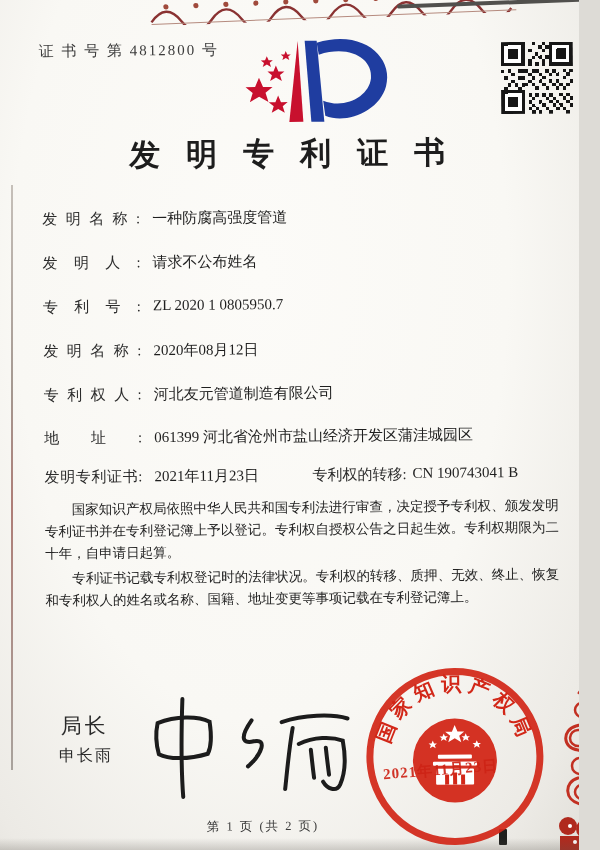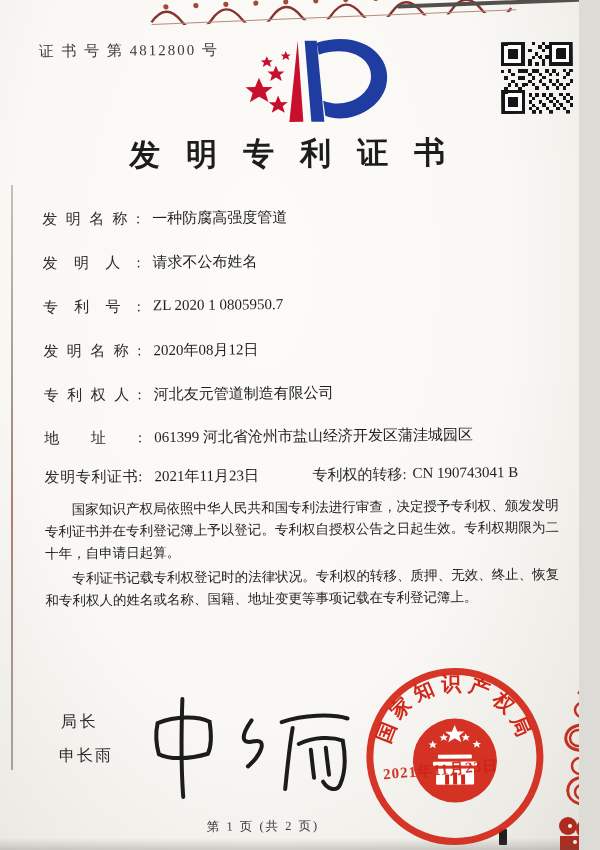--- a/index.html
+++ b/index.html
@@ -16,21 +16,21 @@
   .row{left:44px;width:520px;font-size:15px;color:#262626;white-space:nowrap;}
   .flabel{display:inline-block;width:98px;text-align:justify;text-align-last:justify;
     -moz-text-align-last:justify;color:#2b2b2b;font-weight:400;vertical-align:top;}
   .fvalue{margin-left:12px;color:#1f1f1f;}
   .grant2{position:absolute;left:268px;top:0;white-space:nowrap;}
   .grant2 .flabel{width:88px;}
 
   .body-text{left:44px;top:497px;width:514px;font-size:13.5px;line-height:1.63;color:#232323;}
   .body-text p{margin:0 0 3px 0;text-indent:2em;text-align:justify;}
 
-  .sig-title{left:58px;top:710px;font-size:16px;color:#2a2a2a;letter-spacing:3px;}
+  .sig-title{left:58px;top:710px;font-size:21px;color:#2a2a2a;letter-spacing:3px;}
   .sig-name{left:56px;top:744px;font-size:16px;color:#2a2a2a;letter-spacing:2px;font-family:Liberation Serif, serif;}
   .signature-svg{left:133px;top:692px;}
 
   .seal{left:358px;top:664px;width:188px;height:188px;}
   .seal-date{left:380px;top:762px;font-size:15px;font-weight:bold;color:rgba(205,35,22,.92);
     letter-spacing:1px;transform:rotate(-4deg);white-space:nowrap;z-index:5;}
 
   .footer{left:0;right:60px;top:818px;text-align:center;font-size:12.5px;color:#3a3a3a;letter-spacing:2px;}
 
   .left-edge{left:11px;top:185px;width:2px;height:585px;

